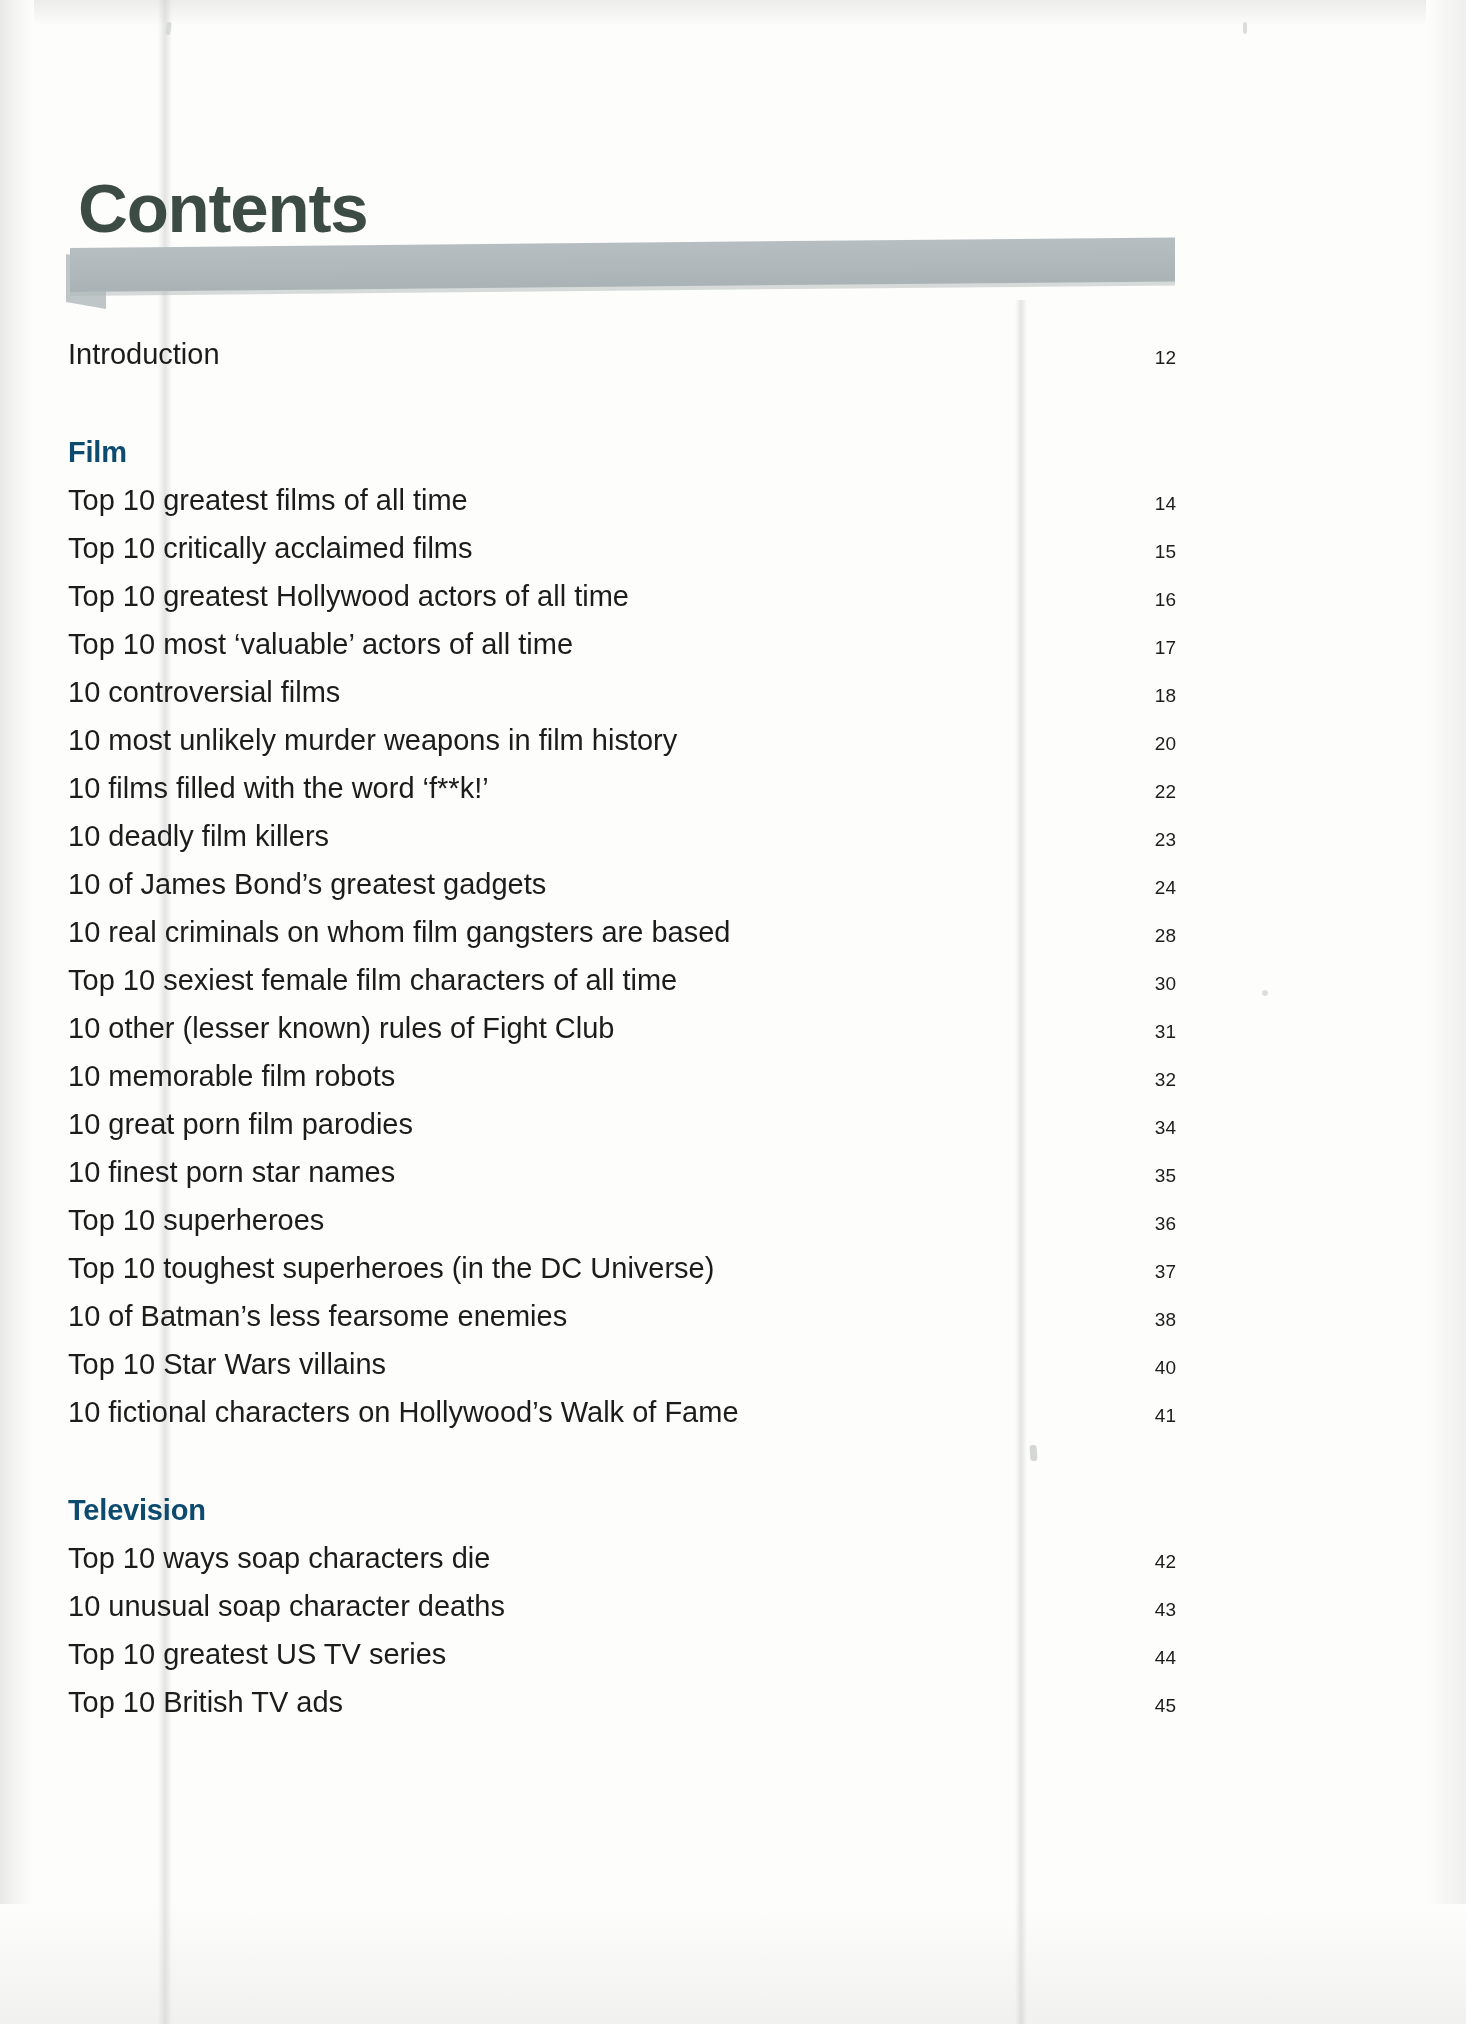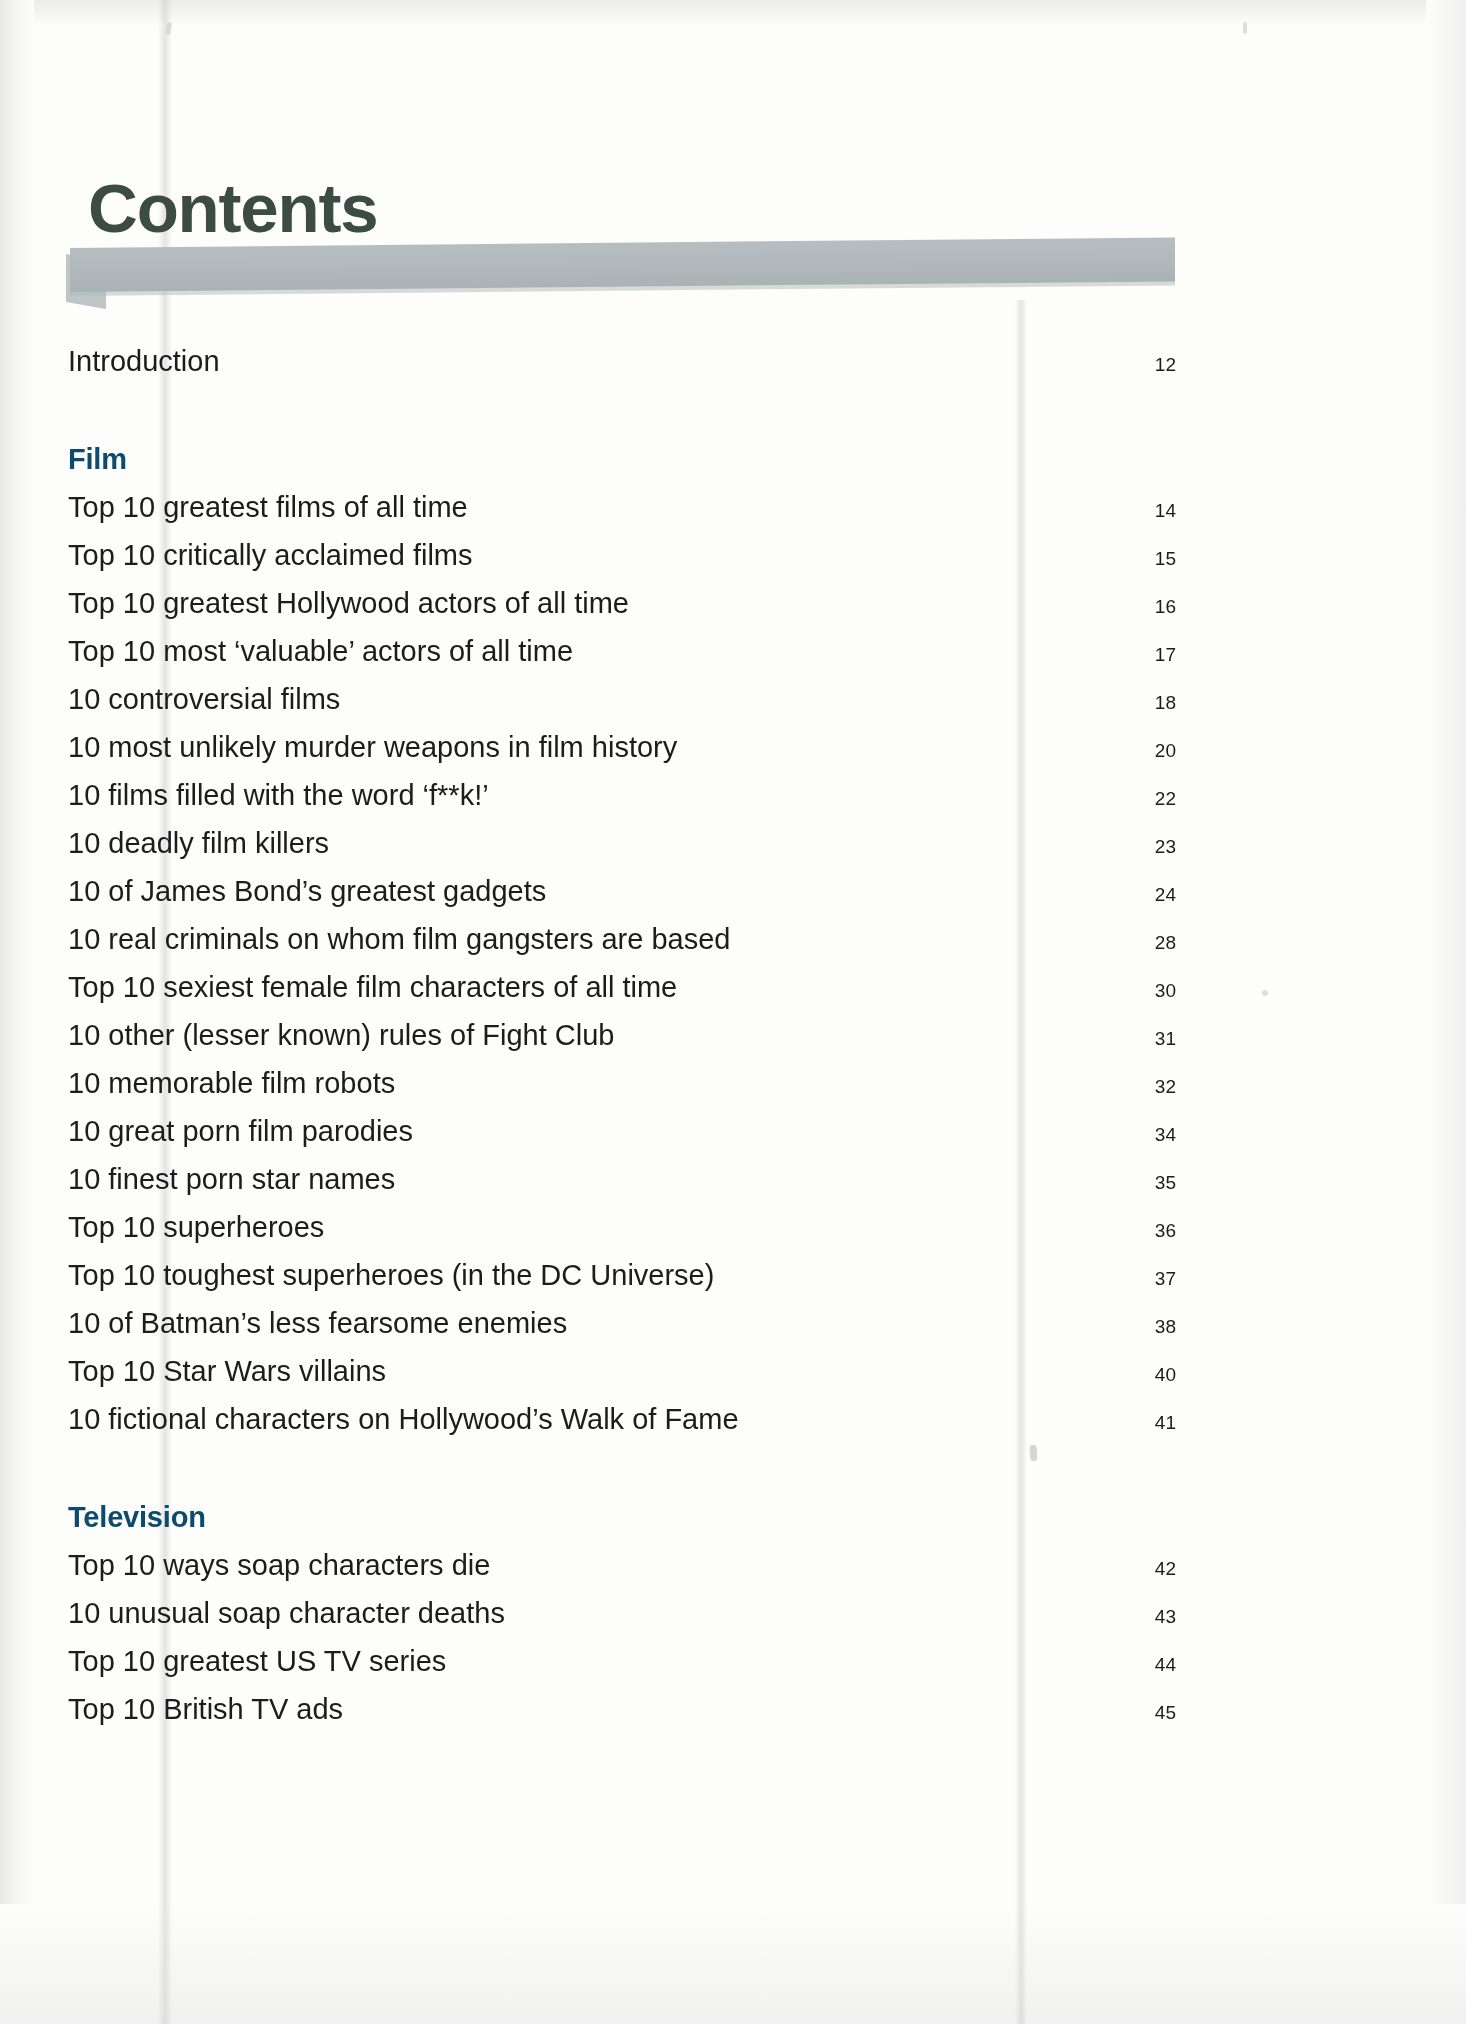--- a/index.html
+++ b/index.html
@@ -86,21 +86,21 @@
     position: absolute; left: 1030px; top: 1445px;
     width: 7px; height: 16px;
     background: #d5d7d5; border-radius: 3px;
     transform: rotate(-4deg);
     pointer-events: none;
   }
 
   
   .page-title {
     position: absolute;
-    left: 88px;
+    left: 78px;
     top: 128px;
     font-size: 69px;
     font-weight: 700;
     letter-spacing: -1.2px;
     line-height: 1;
     color: #3c4b43;
     white-space: nowrap;
   }
 
   .title-rule {
@@ -129,21 +129,21 @@
     background: #b4bcbe;
     transform: skewY(10deg);
     transform-origin: left top;
     opacity: 0.85;
   }
 
   
   .toc {
     position: absolute;
     left: 68px;
-    top: 347px;
+    top: 340px;
     width: 1108px;
   }
 
   .toc-row {
     display: flex;
     align-items: baseline;
     justify-content: space-between;
     font-size: 29px;
     line-height: 1;
     color: #1c1c1c;

